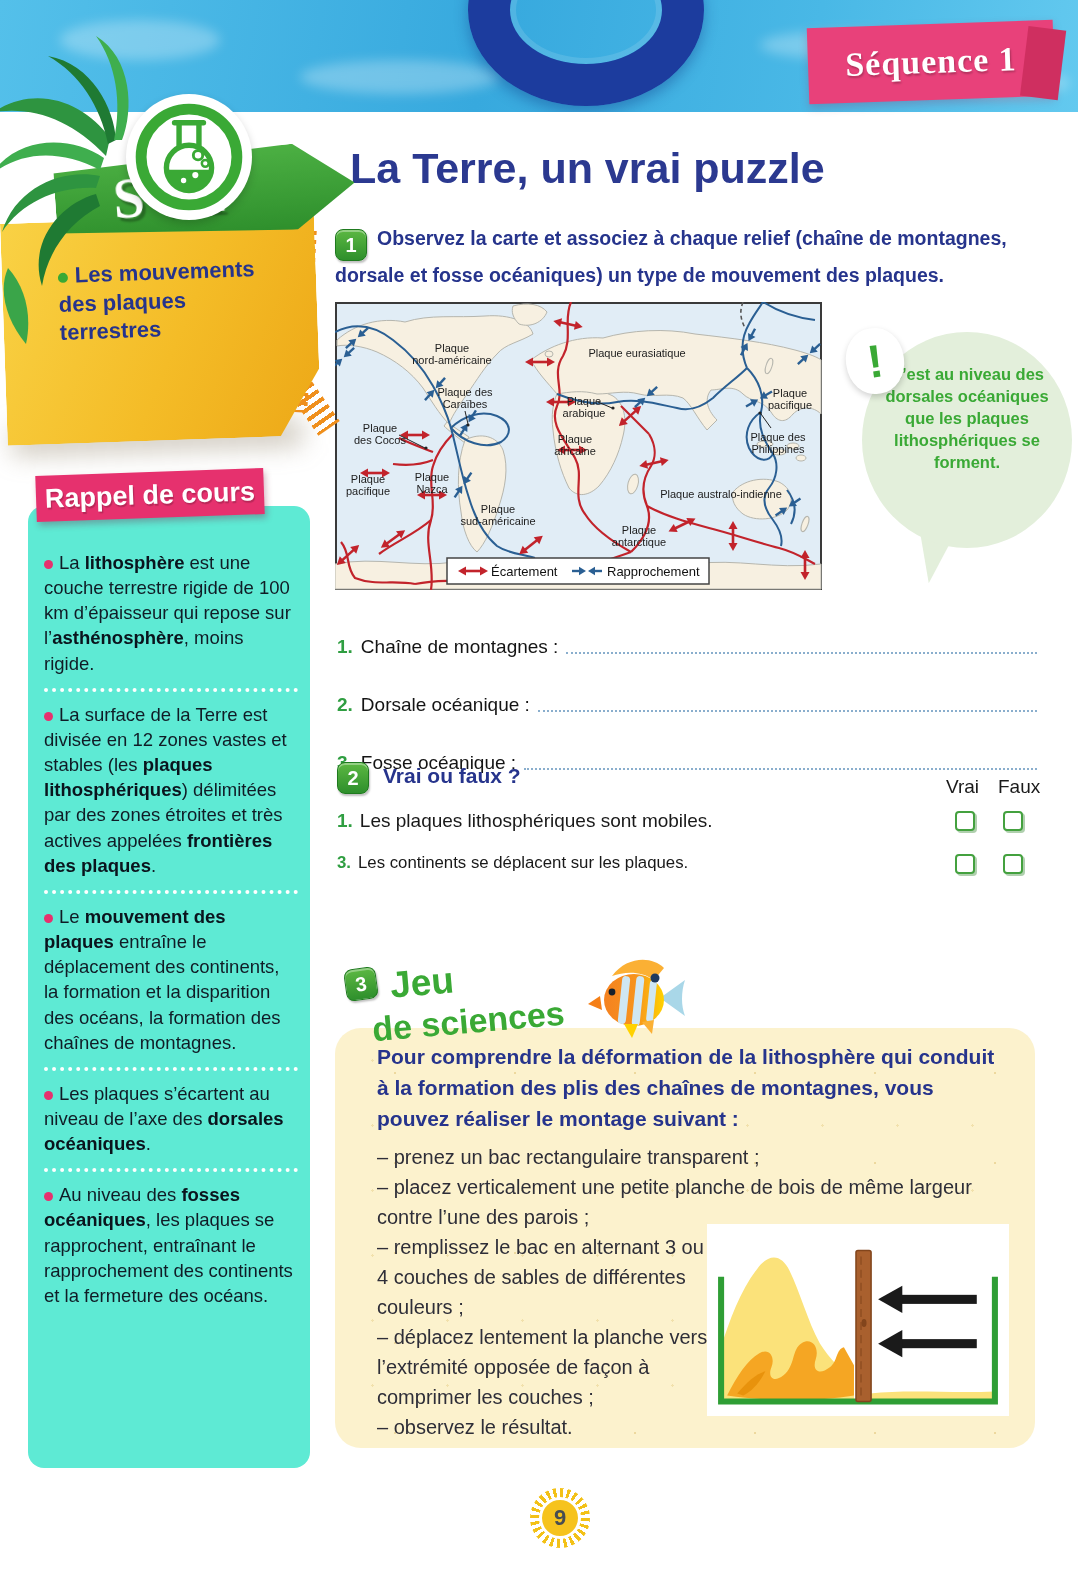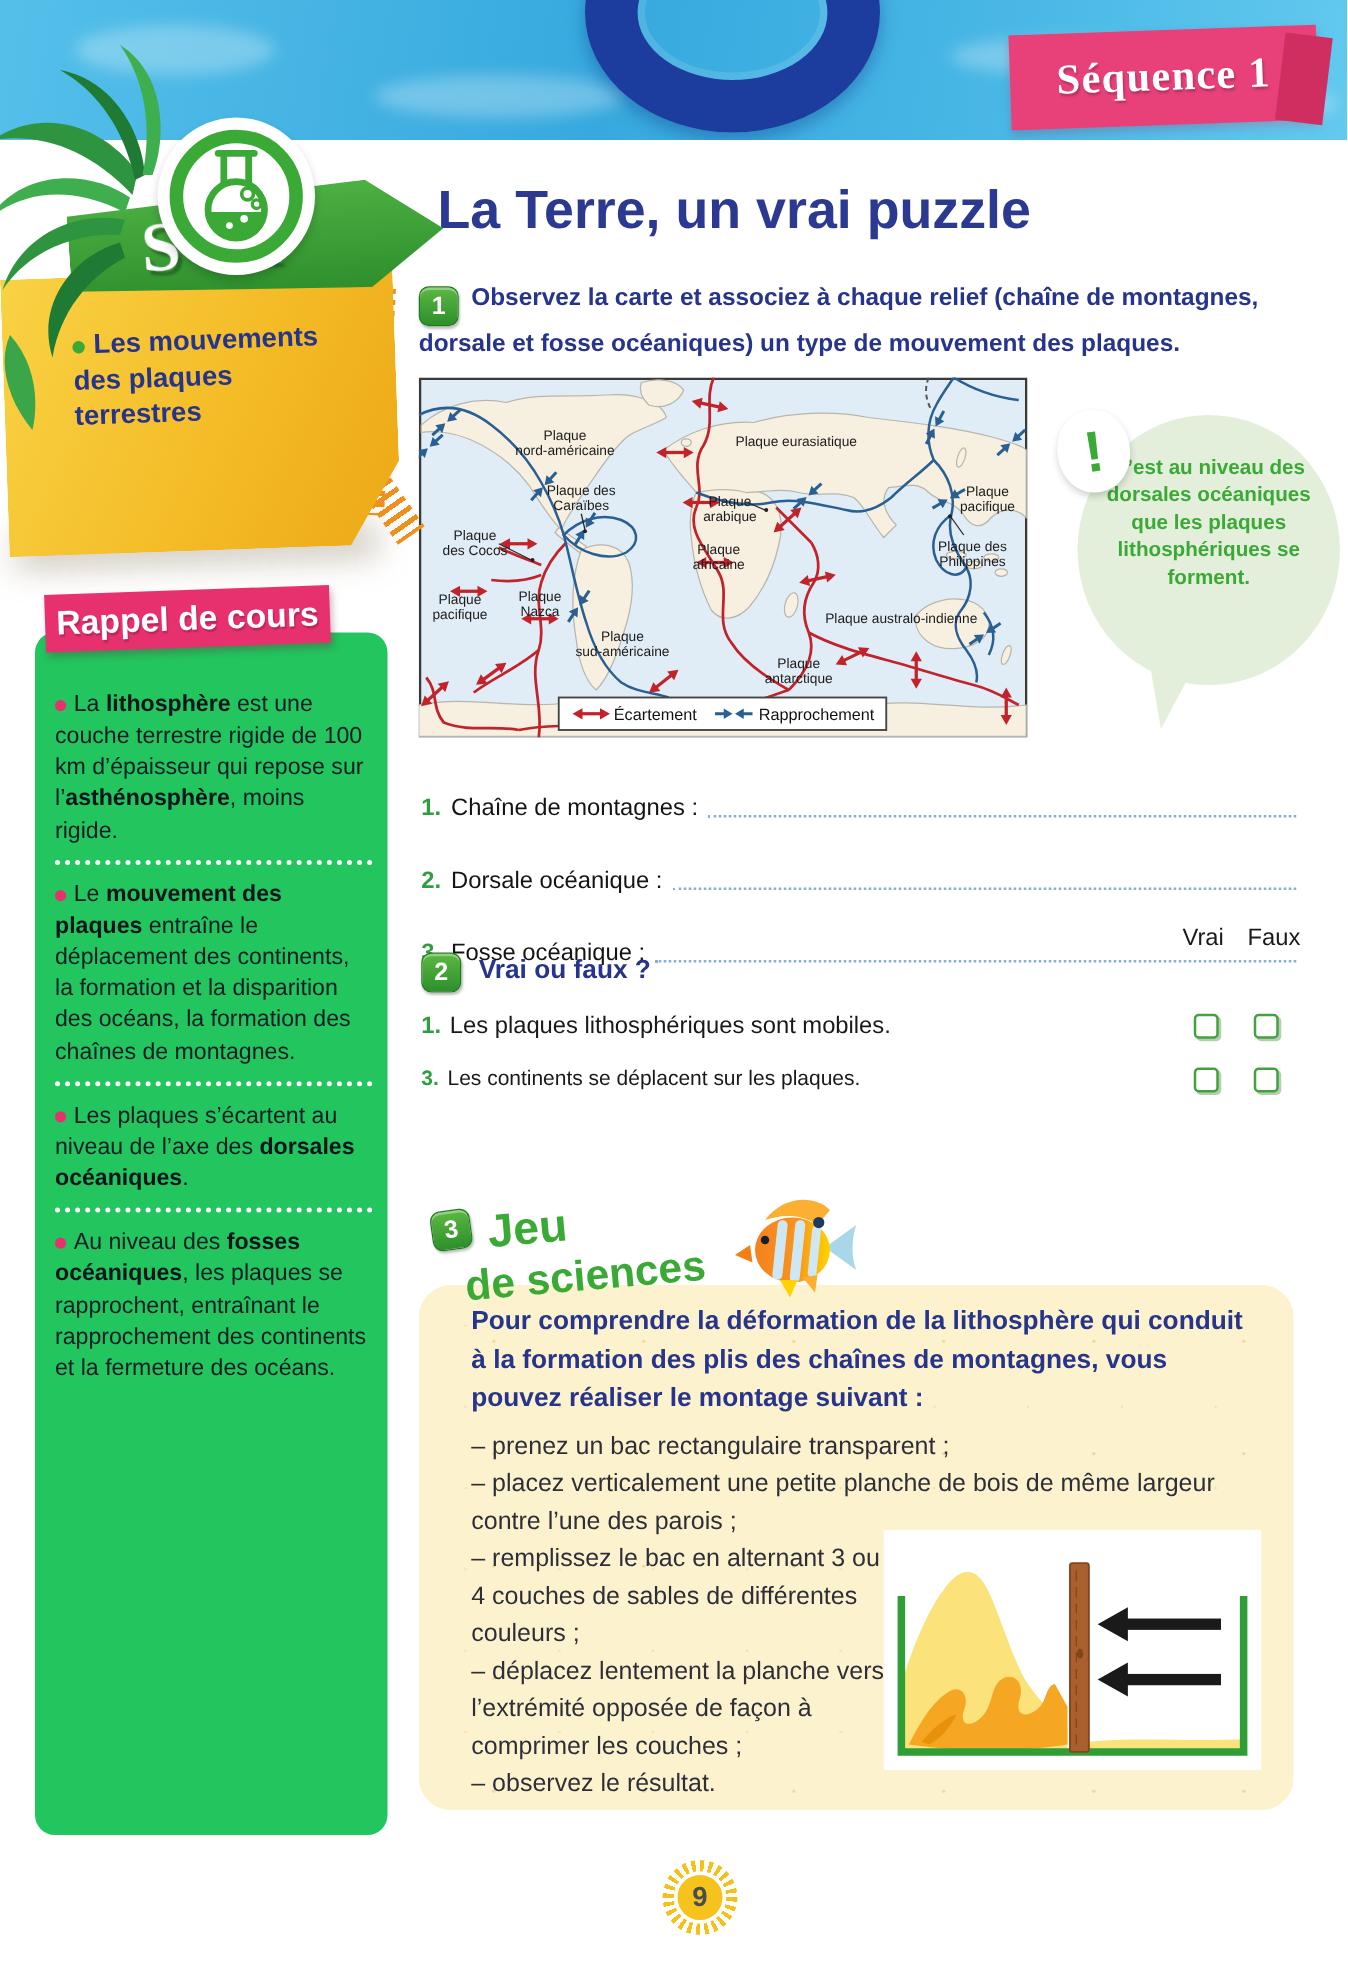--- a/index.html
+++ b/index.html
@@ -67,38 +67,38 @@
   .bubble-text{position:absolute;left:20px;top:32px;width:170px;text-align:center;color:#3aa935;
         font-weight:bold;font-size:16.5px;line-height:1.33;}
   .excl{left:846px;top:328px;width:58px;height:66px;background:#fff;border-radius:48%;z-index:3;
         box-shadow:0 3px 6px rgba(0,0,0,.18);display:flex;align-items:center;justify-content:center;
         transform:rotate(-8deg);color:#3aa935;font-size:46px;font-weight:bold;}
 
   
   .recall-banner{left:36px;top:472px;width:228px;height:46px;background:#e6316e;transform:rotate(-2deg);z-index:4;
         box-shadow:2px 4px 6px rgba(120,20,60,.3);display:flex;align-items:center;justify-content:center;}
   .recall-title{color:#fff;font-size:27px;font-weight:bold;text-shadow:1px 2px 1px rgba(0,0,0,.2);}
-  .recall-box{left:28px;top:506px;width:282px;height:962px;background:#22c55e;border-radius:16px;z-index:3;
+  .recall-box{left:28px;top:506px;width:282px;height:962px;background:#5eead4;border-radius:16px;z-index:3;
         padding:34px 12px 0 16px;box-sizing:border-box;}
   .note-item{font-size:18.5px;line-height:1.36;color:#101c26;padding:10px 0 12px 0;}
   .note-item + .note-item{border-top:4px dotted #ffffff;}
   .note-item b{color:#0a141d;}
   .pdot{display:inline-block;width:9px;height:9px;border-radius:50%;background:#e6316e;margin-right:6px;}
 
   
   .answers{left:337px;top:630px;width:702px;}
   .answer-row{display:flex;align-items:flex-end;height:28px;margin-bottom:30px;font-size:19px;}
   .answer-num{color:#2f9e41;font-weight:bold;margin-right:8px;}
   .answer-label{color:#141414;}
   .leader{flex:1;border-bottom:2.5px dotted #8aaecd;margin:0 2px 4px 8px;}
 
   
   .ex2-badge{left:337px;top:762px;}
   .ex2-title{left:383px;top:764px;font-size:21px;font-weight:bold;color:#26348c;}
-  .tf-head{top:740px;font-size:19px;color:#1a1a1a;}
+  .tf-head{top:776px;font-size:19px;color:#1a1a1a;}
   .tf-rows{left:337px;top:810px;width:712px;}
   .tf-row{position:relative;height:24px;margin-bottom:19px;font-size:19px;color:#191919;}
   .tf-row:nth-child(2){font-size:16.8px;}
   .tf-num{color:#2f9e41;font-weight:bold;margin-right:7px;}
   .tf-box{position:absolute;top:1px;width:16px;height:16px;background:#fff;border:2.5px solid #44a13f;
         border-radius:4px;box-shadow:2px 2px 0 0 rgba(80,150,75,.45);}
   .tf-box.b1{left:618px;}
   .tf-box.b2{left:666px;}
 
   
@@ -318,20 +318,21 @@
 
   <div class="abs bubble-tail"></div>
   <div class="abs bubble">
     <div class="bubble-text">C’est au niveau des dorsales océaniques que les plaques lithosphériques se forment.</div>
   </div>
   <div class="abs excl">!</div>
 
   <div class="abs recall-box">
     <div id="recall-items">
         <div class="note-item"><span class="pdot"></span><span>La </span><b>lithosphère</b><span> est une couche terrestre rigide de 100 km d’épaisseur qui repose sur l’</span><b>asthénosphère</b><span>, moins rigide.</span></div>
+        <div class="note-item"><span class="pdot"></span><span>La surface de la Terre est divisée en 12 zones vastes et stables (les </span><b>plaques lithosphériques</b><span>) délimitées par des zones étroites et très actives appelées </span><b>frontières des plaques</b><span>.</span></div>
         <div class="note-item"><span class="pdot"></span><span>Le </span><b>mouvement des plaques</b><span> entraîne le déplacement des continents, la formation et la disparition des océans, la formation des chaînes de montagnes.</span></div>
         <div class="note-item"><span class="pdot"></span><span>Les plaques s’écartent au niveau de l’axe des </span><b>dorsales océaniques</b><span>.</span></div>
         <div class="note-item"><span class="pdot"></span><span>Au niveau des </span><b>fosses océaniques</b><span>, les plaques se rapprochent, entraînant le rapprochement des continents et la fermeture des océans.</span></div>
       </div>
   </div>
   <div class="abs recall-banner">
     <span class="recall-title">Rappel de cours</span>
   </div>
 
   <div class="abs answers" id="answers">

